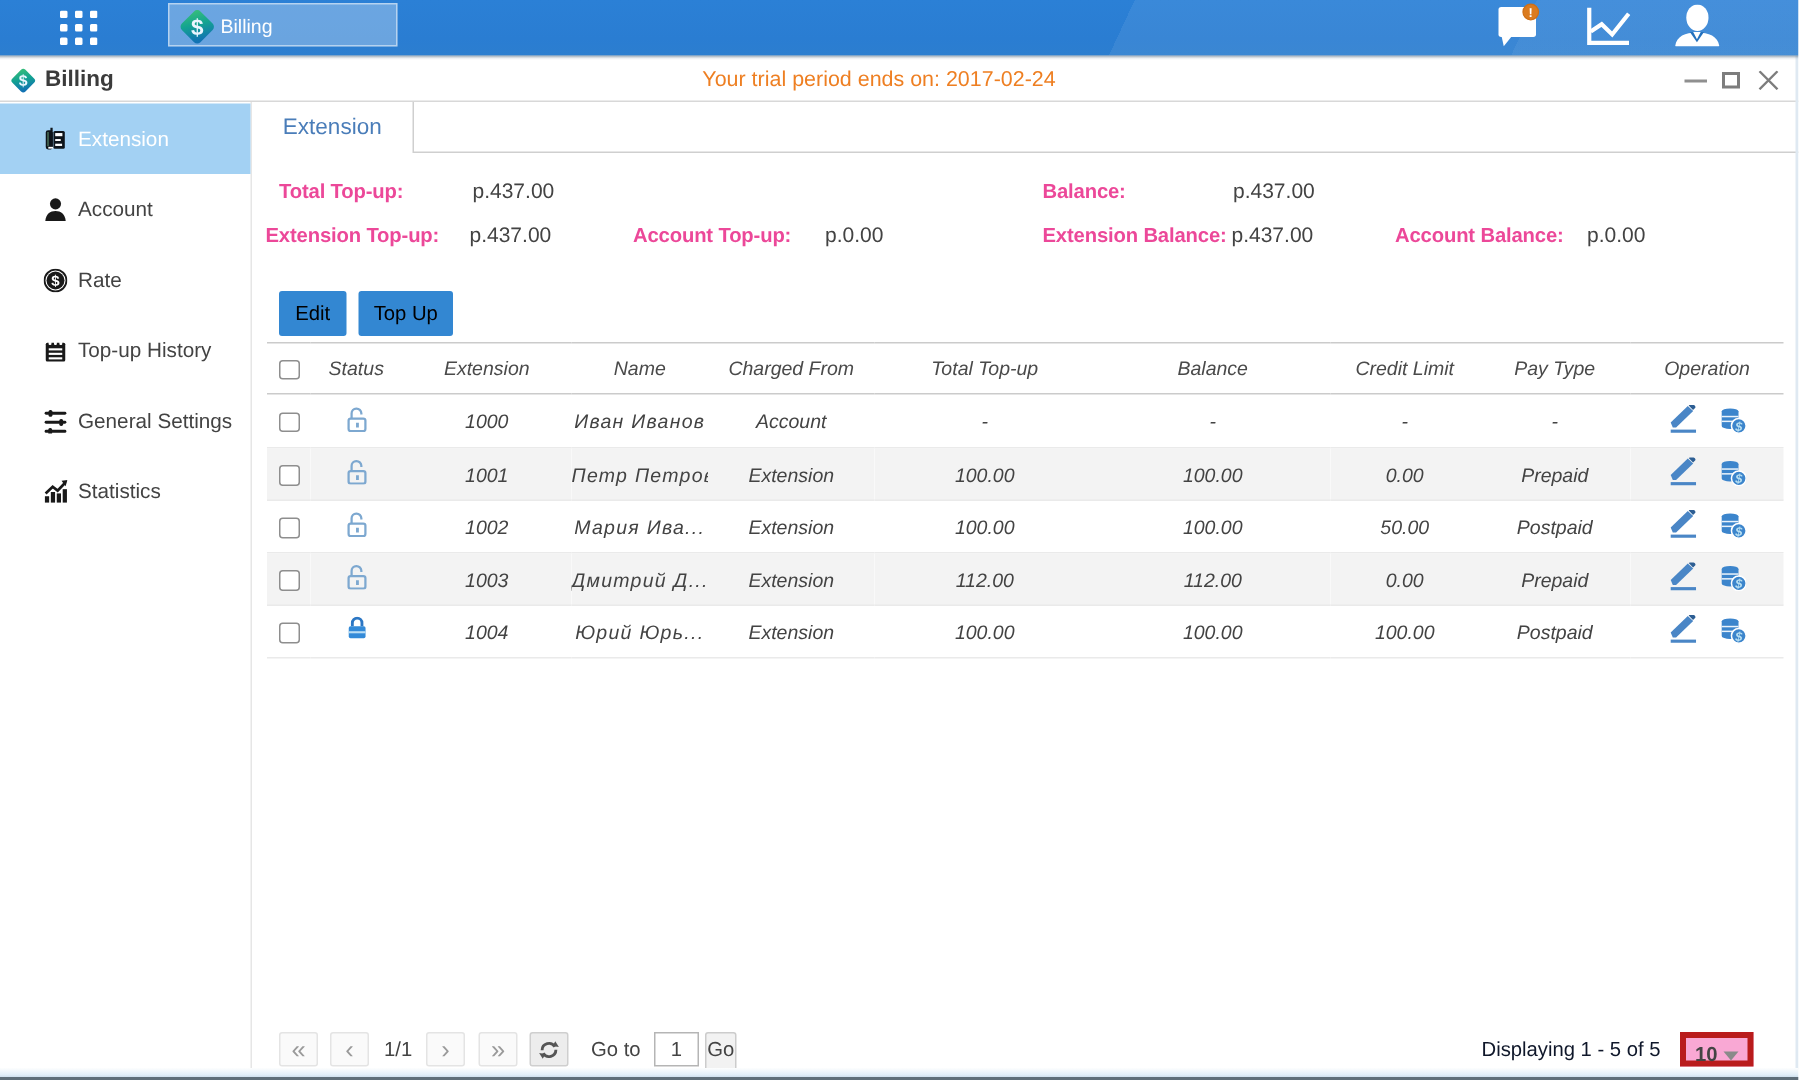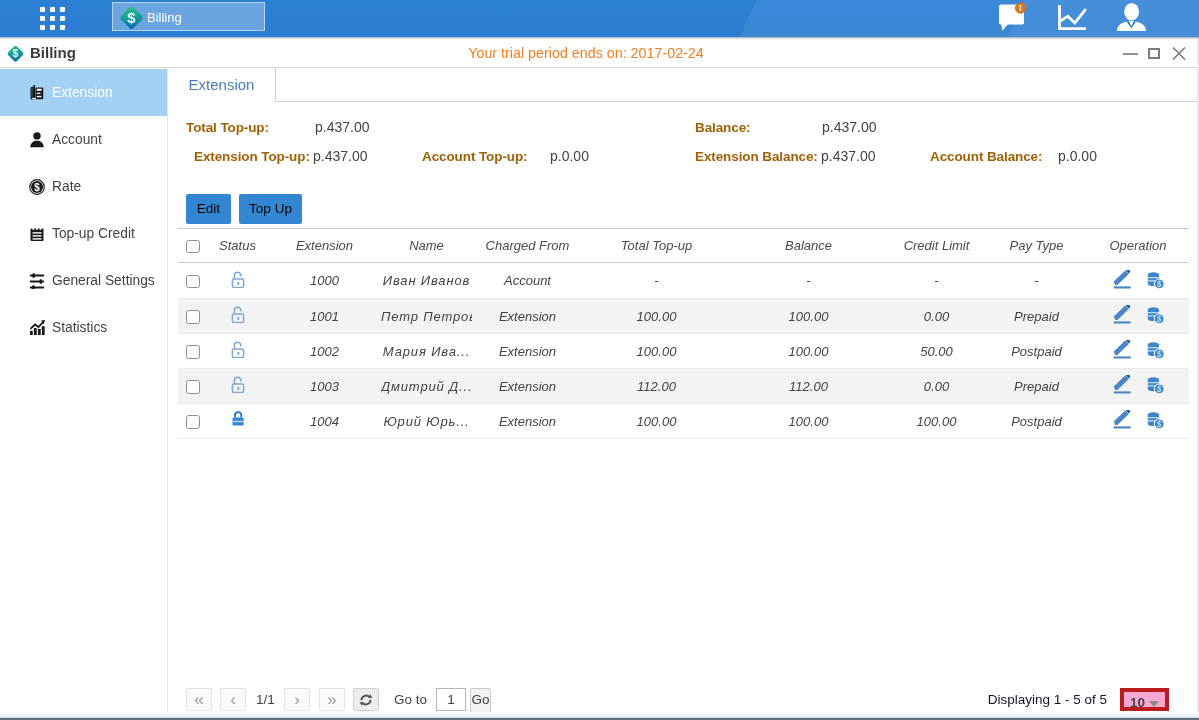--- a/index.html
+++ b/index.html
@@ -38,21 +38,21 @@
 .sitem .slb { position:absolute; left:52px; top:0; }
 .sitem.active { background:#a3d1f3; color:#fff; }
 
 
 .content { position:absolute; left:169px; top:68px; width:1030px; height:645px; background:#fff; }
 .tabstrip { position:absolute; left:0; top:0; width:1030px; height:34px; border-bottom:1px solid #cfcfcf; }
 .tab { position:absolute; left:-1px; top:0; width:108px; height:34px; background:#fff;
   border-right:1px solid #cfcfcf; text-align:center; line-height:33px; font-size:15px; color:#4a7db9; }
 
 .stat { position:absolute; font-size:14px; color:#434343; white-space:nowrap; }
-.stat b { font-size:13.5px; letter-spacing:-0.1px; color:#a16207; }
+.stat b { font-size:13.5px; letter-spacing:-0.1px; color:#ec4899; }
 
 .btn { position:absolute; top:126px; height:30px; background:#3387d2; color:#000000; font-size:13.5px;
   text-align:center; line-height:30px; border-radius:2px; }
 
 
 table.grid { position:absolute; left:9px; top:160px; width:1011px; border-collapse:collapse; table-layout:fixed;font-style:italic; }
 table.grid th { height:34px; font-weight:normal; font-size:13px; color:#4a4a4a;
   border-top:1px solid #cbcbcb; border-bottom:1px solid #cbcbcb; text-align:center; }
 table.grid td { height:35px; font-size:13px; color:#434343; text-align:center;
   border-bottom:1px solid #eaeaea; overflow:hidden; white-space:nowrap; }
@@ -193,21 +193,21 @@
         <rect x="1.5" y="2.5" width="13" height="12.5" rx="1" fill="#191919"></rect>
         <g fill="#fff">
           <rect x="3.4" y="0.6" width="1.9" height="3.4" rx="0.7"></rect>
           <rect x="7" y="0.6" width="1.9" height="3.4" rx="0.7"></rect>
           <rect x="10.6" y="0.6" width="1.9" height="3.4" rx="0.7"></rect>
           <rect x="3.5" y="6.2" width="9" height="1.4"></rect>
           <rect x="3.5" y="9.2" width="9" height="1.4"></rect>
           <rect x="3.5" y="12.2" width="9" height="1.4"></rect>
         </g>
       </svg>
-    <span class="slb">Top-up Credit</span>
+    <span class="slb">Top-up History</span>
   </div>
   <div class="sitem">
     <svg class="sic" viewBox="0 0 17 17">
         <g fill="#191919">
           <rect x="0.8" y="1.6" width="15.4" height="2.1" rx="1"></rect>
           <rect x="0.8" y="8" width="15.4" height="2.1" rx="1"></rect>
           <rect x="0.8" y="14.4" width="15.4" height="2.1" rx="1"></rect>
           <rect x="3.6" y="0.3" width="2.7" height="4.9" rx="1.2"></rect>
           <rect x="11.2" y="6.7" width="2.7" height="4.9" rx="1.2"></rect>
           <rect x="3.4" y="13.1" width="2.7" height="4.9" rx="1.2"></rect>
@@ -233,21 +233,21 @@
 <div class="content">
   <div class="tabstrip">
       <div class="tab">Extension</div>
     </div>
 
   <div class="stat" style="left:17px; top:51px;"><b>Total Top-up:</b></div>
   <div class="stat" style="left:146px; top:51px;">p.437.00</div>
   <div class="stat" style="left:526px; top:51px;"><b>Balance:</b></div>
   <div class="stat" style="left:653px; top:51px;">p.437.00</div>
 
-  <div class="stat" style="left:25px; top:80px;"><b>Extension Top-up:</b></div>
+  <div class="stat" style="left:8px; top:80px;"><b>Extension Top-up:</b></div>
   <div class="stat" style="left:144px; top:80px;">p.437.00</div>
   <div class="stat" style="left:253px; top:80px;"><b>Account Top-up:</b></div>
   <div class="stat" style="left:381px; top:80px;">p.0.00</div>
   <div class="stat" style="left:526px; top:80px;"><b>Extension Balance:</b></div>
   <div class="stat" style="left:652px; top:80px;">p.437.00</div>
   <div class="stat" style="left:761px; top:80px;"><b>Account Balance:</b></div>
   <div class="stat" style="left:889px; top:80px;">p.0.00</div>
 
   <div class="btn" style="left:17px; width:45px;">Edit</div>
   <div class="btn" style="left:70px; width:63px;">Top Up</div>

